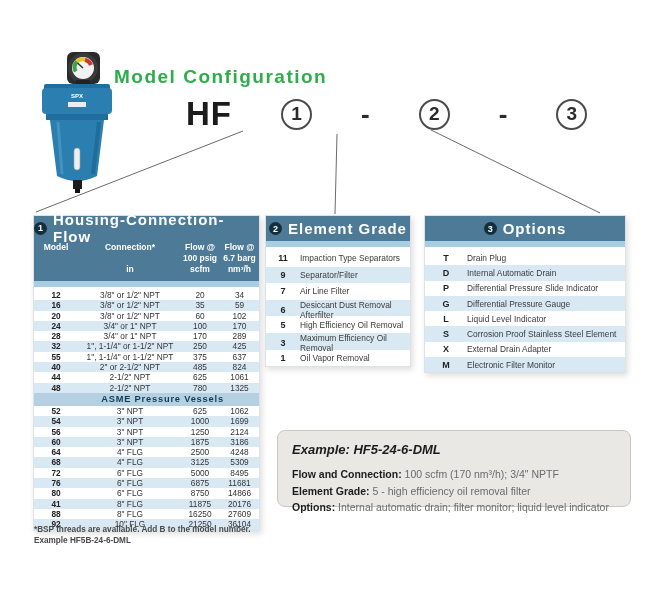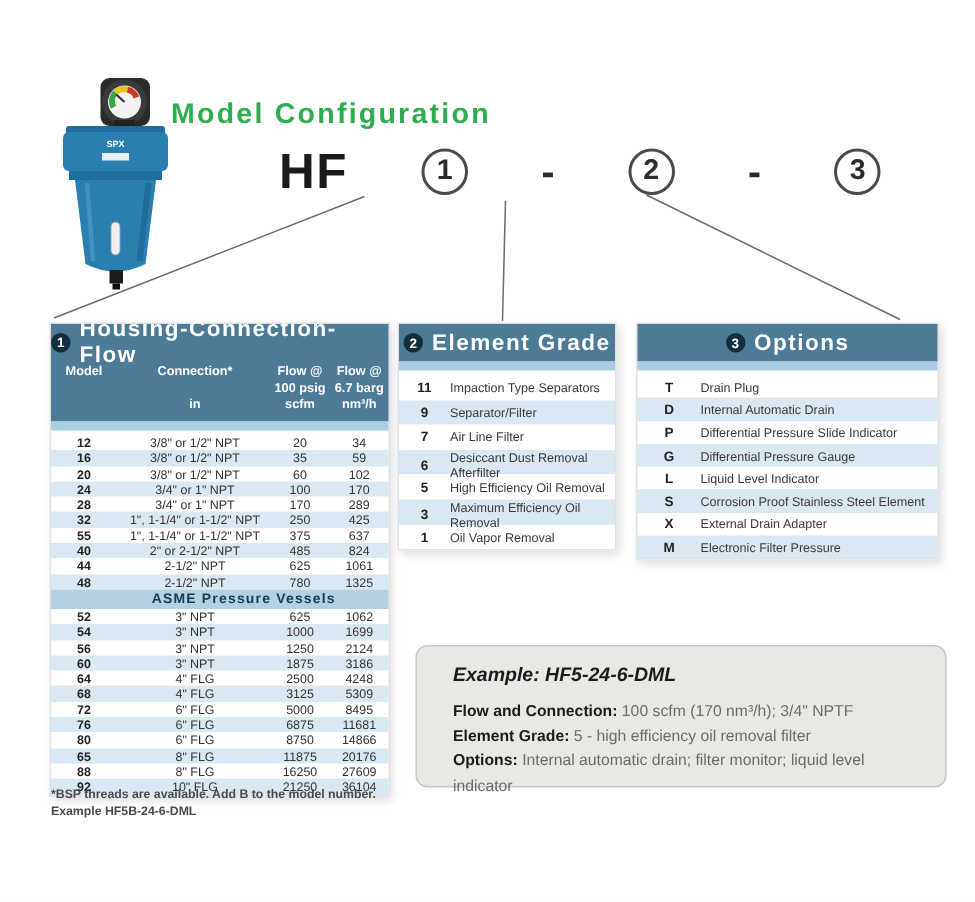--- a/index.html
+++ b/index.html
@@ -54,23 +54,23 @@
   .erows .trow div.c-key { font-weight:bold; text-align:center; color:#222; font-size:9px; }
 
   
   .otable { left:424px; top:215px; width:202px; }
   .otable .tbar { height:25px; }
   .orows .trow { grid-template-columns:42px 1fr; height:15.3px; }
   .orows .trow div { font-size:8.4px; color:#3a3a3a; }
   .orows .trow div.c-key { font-weight:bold; text-align:center; color:#222; font-size:9px; }
 
   
-  .example-box { position:absolute; left:277px; top:430px; width:354px; height:95px;
+  .example-box { position:absolute; left:277px; top:430px; width:354px; height:77px;
                  background:#eae8e5; border:1px solid #c9c7c4; border-radius:8px;
-                 padding:11px 24px; }
+                 padding:11px 14px; }
   .ex-title { font-size:13px; font-weight:bold; font-style:italic; color:#1b1b1b; margin-bottom:9px; }
   .ex-line { font-size:10.5px; color:#6a6a6a; line-height:16.5px; }
   .ex-line .lbl { font-weight:bold; color:#1b1b1b; }
 </style>
 </head>
 <body>
 
 <div class="page">
 
   <svg class="product" style="position:absolute;left:36px;top:44px;" width="82" height="150" viewBox="0 0 82 150">
@@ -250,21 +250,21 @@
           <div class="c-flow">6875</div>
           <div class="c-flow">11681</div>
         </div>
         <div class="trow">
           <div class="c-model">80</div>
           <div class="c-conn">6" FLG</div>
           <div class="c-flow">8750</div>
           <div class="c-flow">14866</div>
         </div>
         <div class="trow">
-          <div class="c-model">65</div>
+          <div class="c-model">41</div>
           <div class="c-conn">8" FLG</div>
           <div class="c-flow">11875</div>
           <div class="c-flow">20176</div>
         </div>
         <div class="trow">
           <div class="c-model">88</div>
           <div class="c-conn">8" FLG</div>
           <div class="c-flow">16250</div>
           <div class="c-flow">27609</div>
         </div>
@@ -350,21 +350,21 @@
         <div class="trow">
           <div class="c-key">S</div>
           <div class="c-desc">Corrosion Proof Stainless Steel Element</div>
         </div>
         <div class="trow">
           <div class="c-key">X</div>
           <div class="c-desc">External Drain Adapter</div>
         </div>
         <div class="trow">
           <div class="c-key">M</div>
-          <div class="c-desc">Electronic Filter Pressure</div>
+          <div class="c-desc">Electronic Filter Monitor</div>
         </div>
       </div>
   </div>
 
   <div class="example-box">
     <div class="ex-title">Example: HF5-24-6-DML</div>
     <div class="ex-line">
       <span class="lbl">Flow and Connection:</span><span> 100 scfm (170 nm³/h); 3/4" NPTF</span>
     </div>
     <div class="ex-line">

